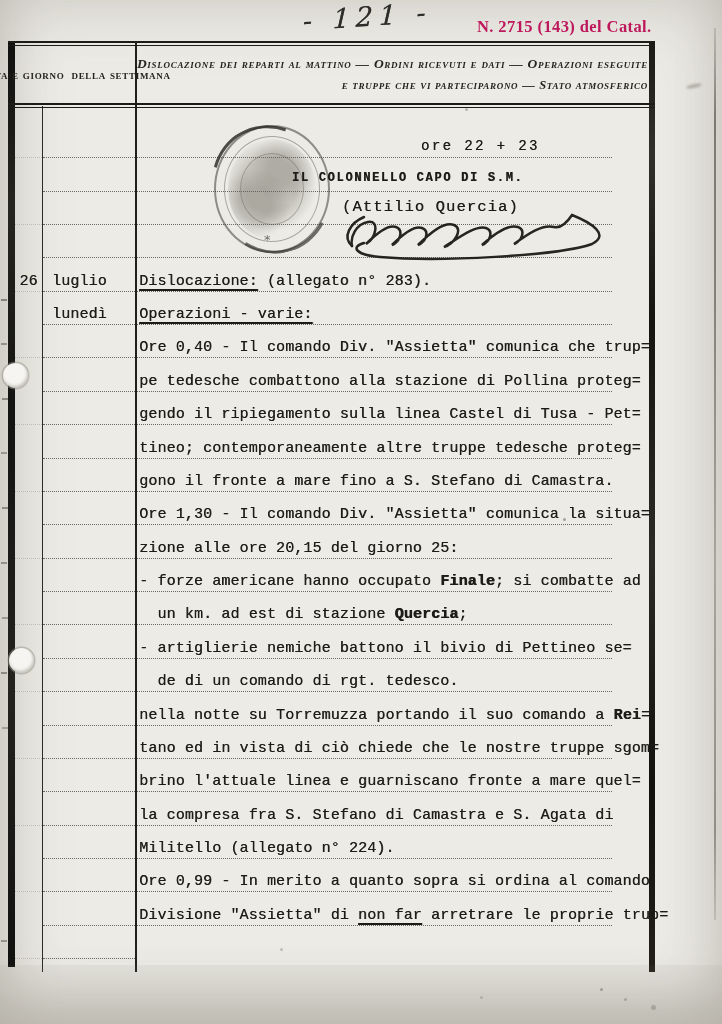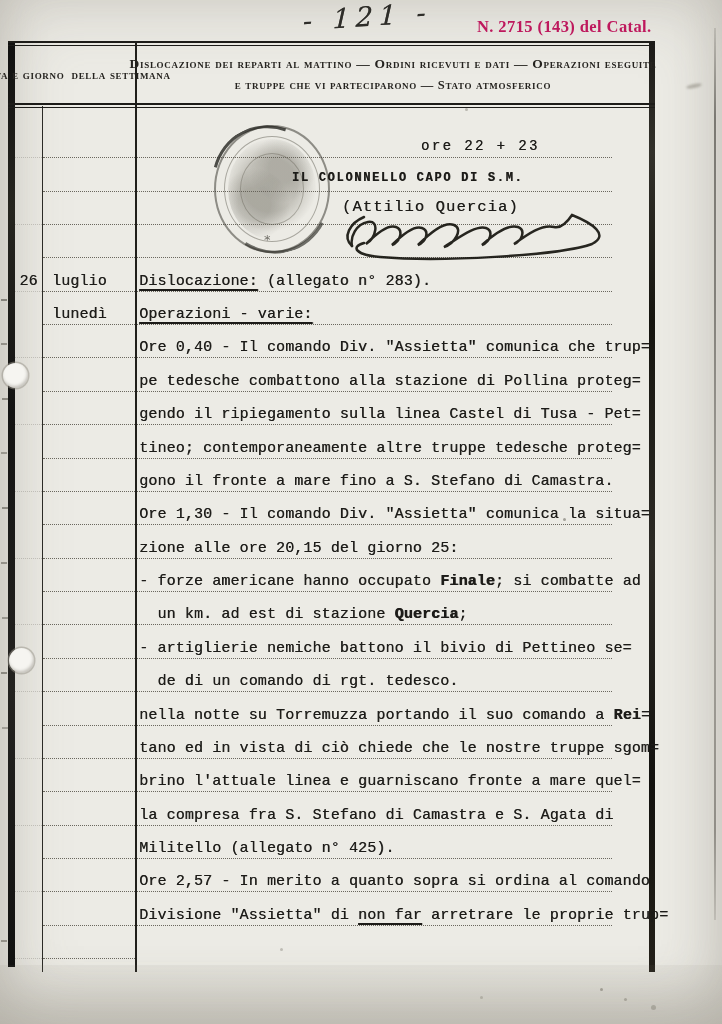--- a/index.html
+++ b/index.html
@@ -40,21 +40,21 @@
   .leftbar{position:absolute;left:0;top:0;width:6.5px;height:926px;background:
     linear-gradient(180deg,#101010,#26251f 18%,#131312 40%,#242320 70%,#111110);}
   .rightbar{position:absolute;right:0;top:0;width:6.5px;height:931px;background:
     linear-gradient(180deg,#1b1a17,#32302a 12%,#15140f 30%,#2c2a25 55%,#12110e 80%,#232019);}
   .vline-day{position:absolute;left:33.5px;top:65px;width:1.6px;height:866px;background:#2b2a26;}
   .vline-main{position:absolute;left:127px;top:0;width:2.2px;height:931px;background:#201f1b;}
   
   .hdr-date{position:absolute;left:6.5px;top:5px;width:120px;height:57px;
     display:flex;flex-direction:row;justify-content:center;align-items:center;gap:7px;}
   .hdr-main{position:absolute;left:130px;top:5px;width:510px;height:57px;
-    display:flex;flex-direction:column;justify-content:center;align-items:center;gap:6px;}
+    display:flex;flex-direction:column;justify-content:center;align-items:flex-end;gap:6px;font-style:italic;}
   .hdr-text{font-family:"Liberation Serif",serif;font-variant:small-caps;
     font-weight:700;color:#25231f;letter-spacing:.7px;white-space:nowrap;}
   .hdr-date .hdr-text{font-size:13px;}
   .hdr-main .l1{font-size:13.5px;}
   .hdr-main .l2{font-size:12.5px;}
   
   .cols{position:absolute;top:83.8px;left:0;width:100%;}
   .col{position:absolute;top:0;}
   .col-day{left:6.5px;width:27px;}
   .col-date{left:35.1px;width:91.9px;}
@@ -245,24 +245,24 @@
           <div class="row">
             <span class="tw"><span>tano ed in vista di ciò chiede che le nostre truppe sgom=</span></span>
           </div>
           <div class="row">
             <span class="tw"><span>brino l'attuale linea e guarniscano fronte a mare quel=</span></span>
           </div>
           <div class="row">
             <span class="tw"><span>la compresa fra S. Stefano di Camastra e S. Agata di</span></span>
           </div>
           <div class="row">
-            <span class="tw"><span>Militello (allegato n° 425).</span></span>
-          </div>
-          <div class="row">
-            <span class="tw"><span>Ore 2,57 - In merito a quanto sopra si ordina al comando</span></span>
+            <span class="tw"><span>Militello (allegato n° 224).</span></span>
+          </div>
+          <div class="row">
+            <span class="tw"><span>Ore 0,99 - In merito a quanto sopra si ordina al comando</span></span>
           </div>
           <div class="row">
             <span class="tw"><span>Divisione "Assietta" di </span><span class="u">non far</span><span> arretrare le proprie trup=</span></span>
           </div>
         </div>
     </div>
   </div>
 
   <div class="stamp">
     <div class="ring r1"></div>

